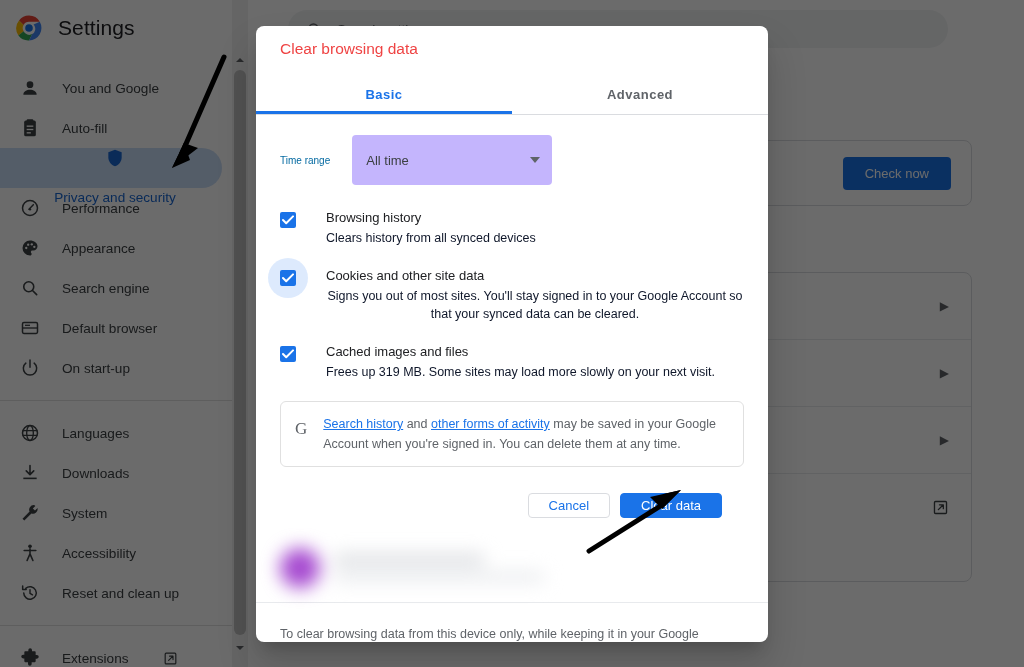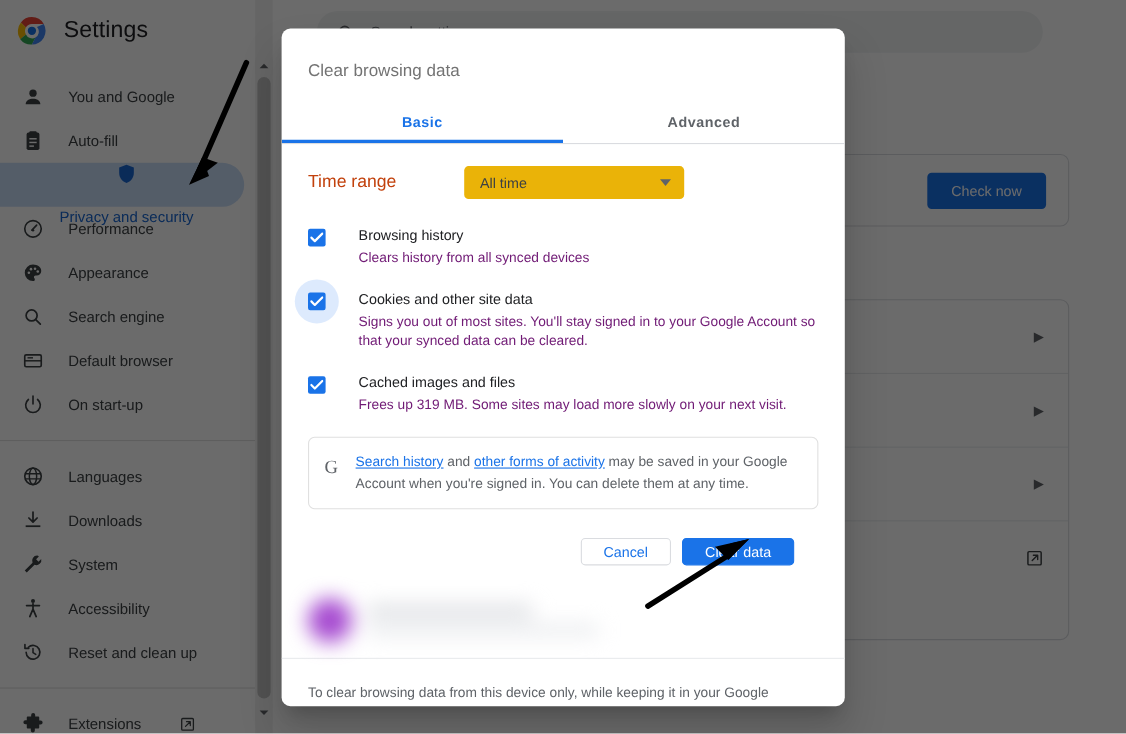--- a/index.html
+++ b/index.html
@@ -102,58 +102,58 @@
   }
 
   
   .dialog {
     position:absolute; left:256px; top:26px; width:512px; height:616px;
     background:#ffffff; border-radius:8px;
     box-shadow:0 11px 15px -7px rgba(0,0,0,.2), 0 24px 38px 3px rgba(0,0,0,.14);
     overflow:hidden;
   }
   .dlg-title {
-    font-size:15.5px; color:#737373; padding:30px 0 0 24px;
+    font-size:15.5px; color:#ef4444; padding:14px 0 0 24px;
   }
   .tabs {
     display:flex; margin-top:16px; border-bottom:1px solid #dadce0;
   }
   .tab {
     flex:1; text-align:center; font-size:13px; font-weight:bold;
     color:#5f6368; padding:13px 0 12px 0; letter-spacing:.5px;
   }
   .tab.active { color:#1a73e8; box-shadow: inset 0 -3px 0 0 #1a73e8; }
 
   .dlg-body { padding:20px 24px 0 24px; }
   .timerange-row { display:flex; align-items:center; gap:22px; }
-  .tr-label { font-size:16px; color:#c2410c; }
+  .tr-label { font-size:10px; color:#0369a1; }
   .select {
-    width:200px; height:30px; background:#eab308; border-radius:4px;
+    width:200px; height:50px; background:#c4b5fd; border-radius:4px;
     display:flex; align-items:center; justify-content:space-between;
     padding:0 12px 0 14px; box-sizing:border-box;
-    font-size:13px; color:#3c4043;margin-left:40px;
+    font-size:13px; color:#3c4043;
   }
   .caret { width:0;height:0;border-left:5px solid transparent;
            border-right:5px solid transparent;border-top:6px solid #5f6368; }
 
   .cb-list { margin-top:24px; }
   .cb-row { display:flex; gap:30px; margin-bottom:20px; position:relative; }
   .cb-row.ripple:before {
     content:""; position:absolute; left:-12px; top:-9px;
     width:40px; height:40px; border-radius:50%; background:#d2e3fc; opacity:.75;
   }
   .checkbox {
     width:16px; height:16px; border-radius:2px; background:#1a73e8;
     flex:none; margin-top:3px; position:relative; z-index:2;
   }
   .checkbox svg { position:absolute; left:2px; top:3px; }
   .cb-texts { position:relative; z-index:2; }
   .cb-title { font-size:13px; color:#202124; line-height:17px; }
-  .cb-desc { font-size:12.5px; color:#701a75; line-height:18px; margin-top:3px;
-             max-width:440px; }
+  .cb-desc { font-size:12.5px; color:#0f172a; line-height:18px; margin-top:3px;
+             max-width:440px;text-align:center; }
 
   .g-note {
     display:flex; gap:16px; align-items:flex-start;
     border:1px solid #e0e0e0; border-radius:6px;
     padding:12px 14px 12px 14px; margin-top:4px;
   }
   .g-glyph { font-size:17px; color:#5f6368; line-height:18px; padding-top:6px;
              font-family:"Liberation Serif", serif; }
   .g-text { font-size:12.5px; color:#5f6368; line-height:20px; }
   a.link { color:#1a73e8; text-decoration:underline; }

